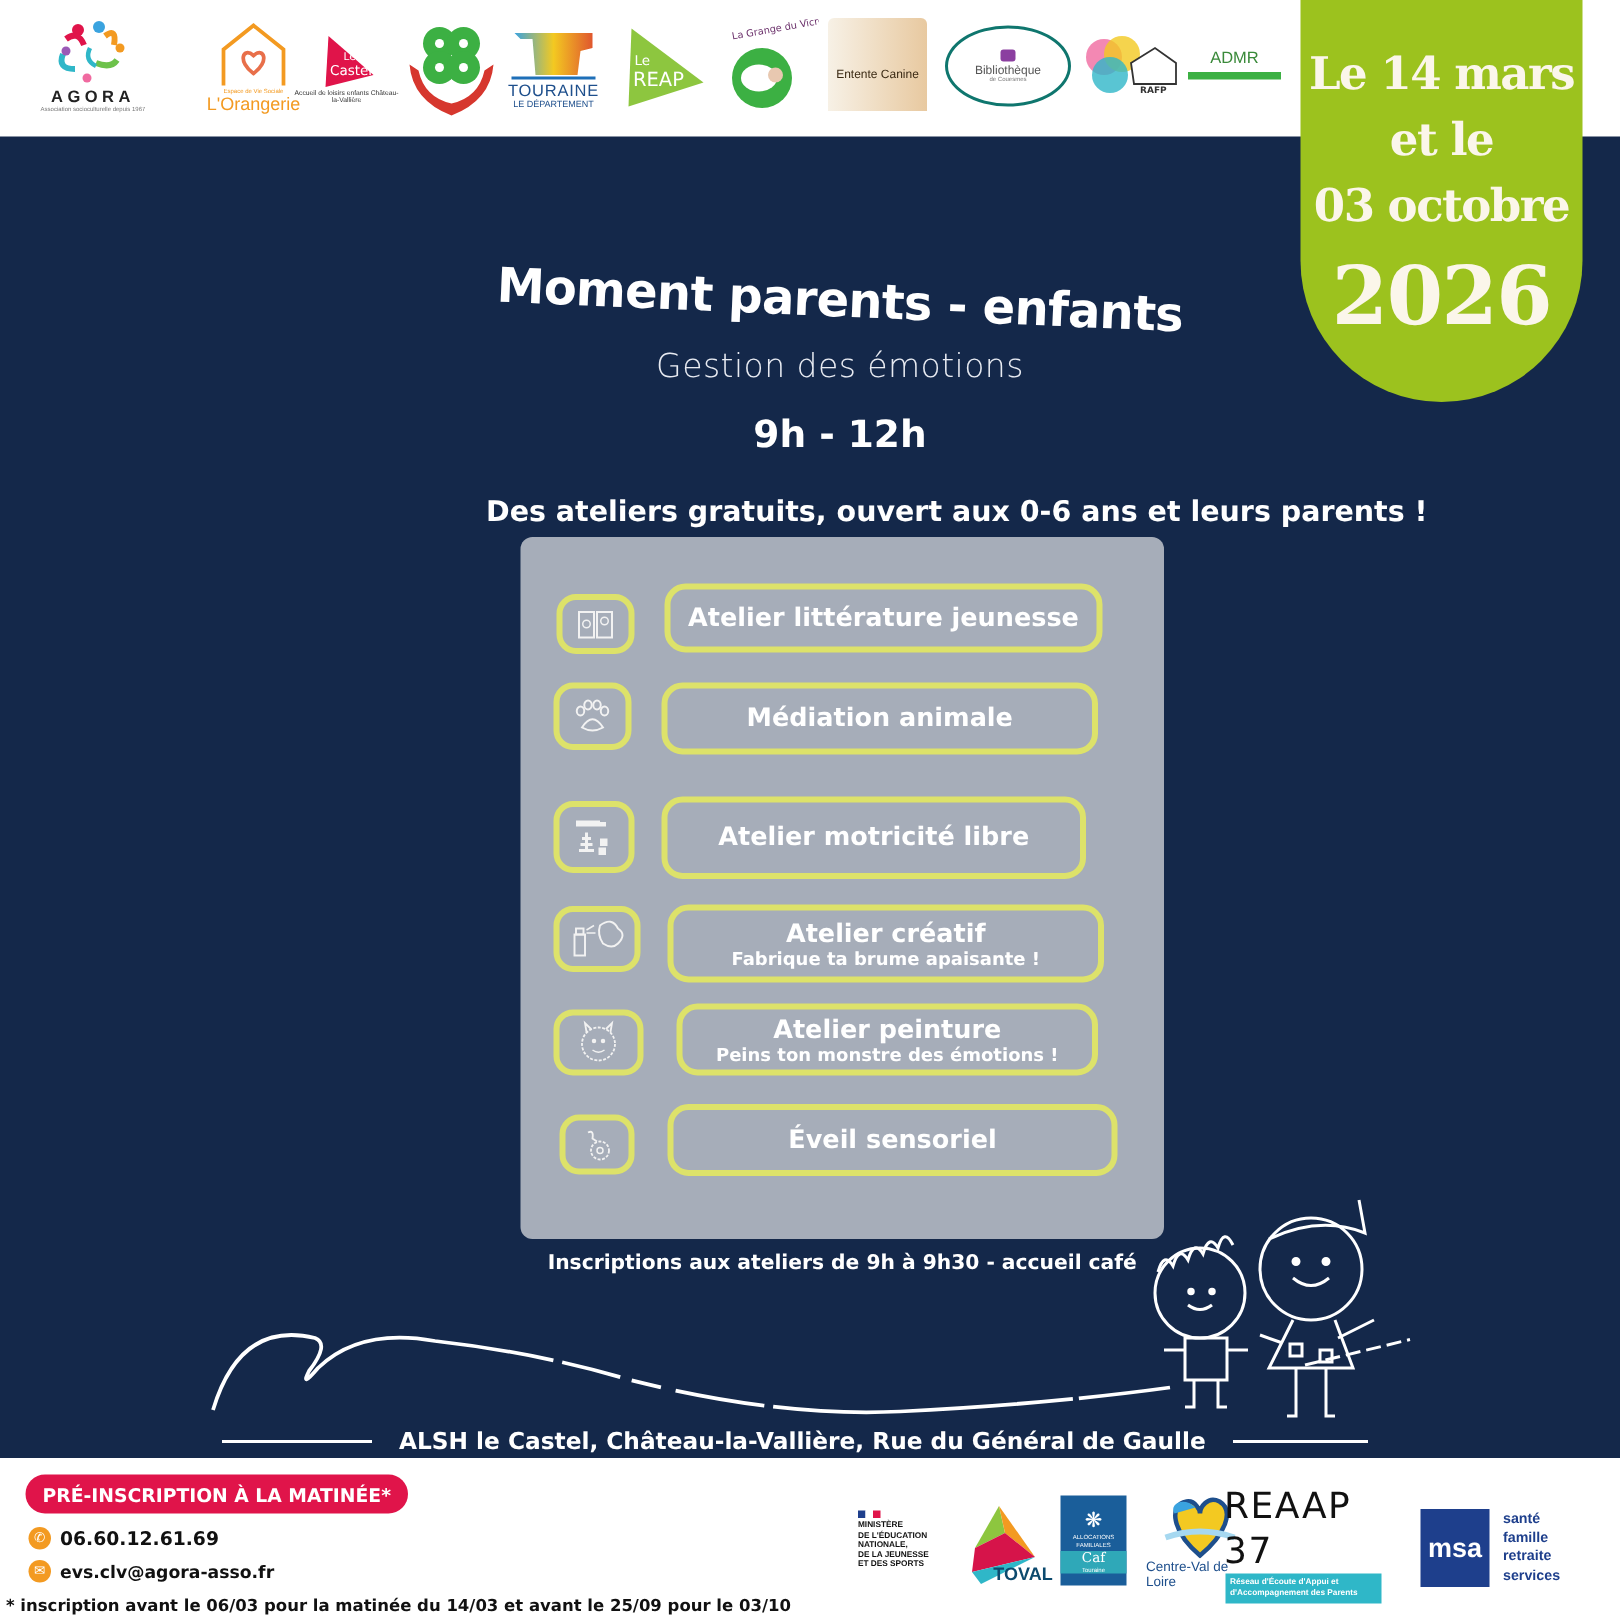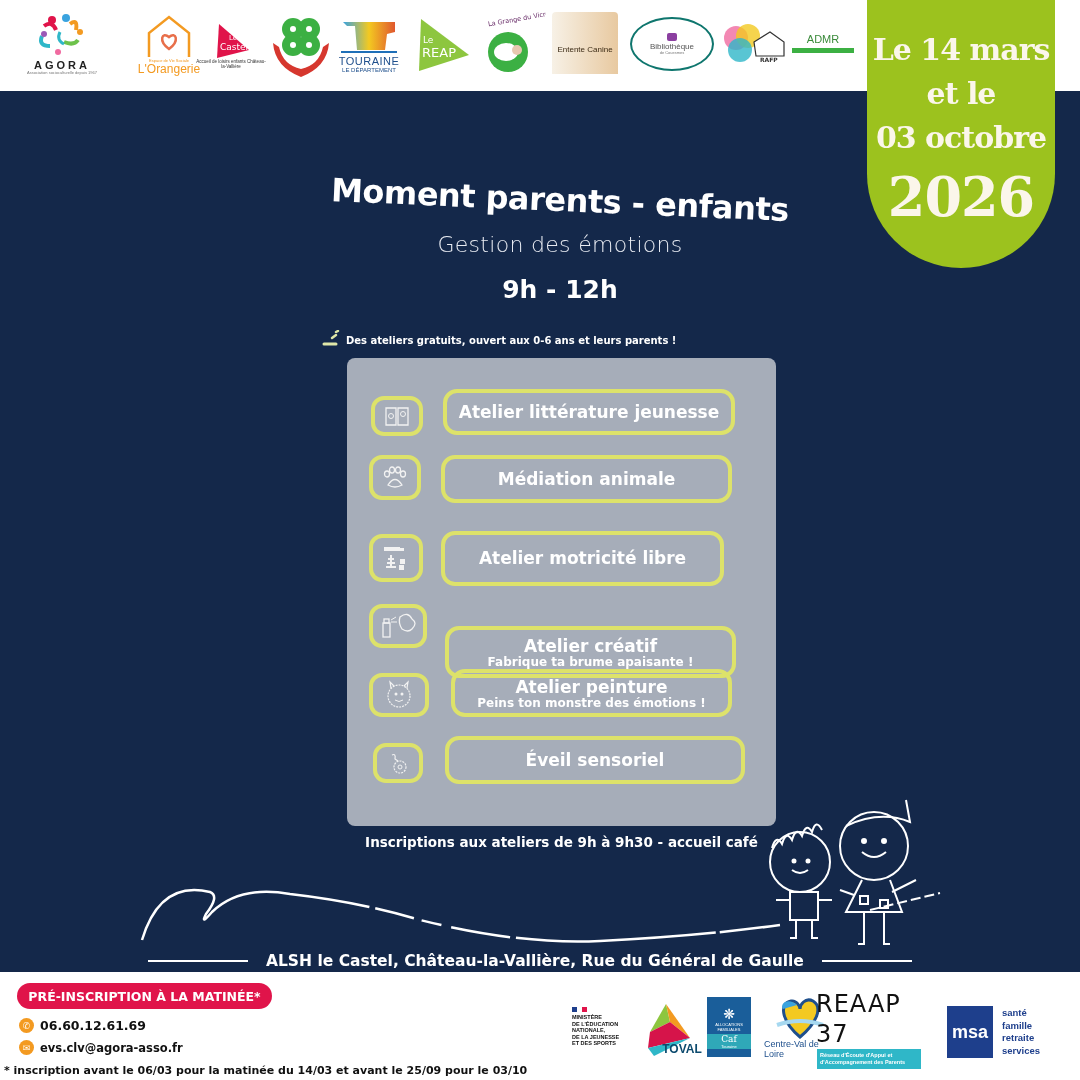--- a/index.html
+++ b/index.html
@@ -23,21 +23,21 @@
   .date-ribbon .year { font-size: 54px; line-height: 70px; margin-top: 2px; letter-spacing: -1px; }
 
   .title { position: absolute; left: 320px; top: 181px; width: 480px; text-align: center; color: #ffffff;
     font-family: "DejaVu Sans", sans-serif; font-weight: 700; font-size: 32px; transform: rotate(2.5deg); letter-spacing: -0.5px; }
   .subtitle { position: absolute; left: 320px; top: 232px; width: 480px; text-align: center; color: #e8ebf2;
     font-family: "DejaVu Sans", sans-serif; font-weight: 300; font-size: 22px; letter-spacing: 0.3px; }
   .hours { position: absolute; left: 320px; top: 275px; width: 480px; text-align: center; color: #ffffff;
     font-family: "DejaVu Sans", sans-serif; font-weight: 700; font-size: 25px; }
 
   .intro { position: absolute; left: 322px; top: 330px; width: 470px; display: flex; align-items: flex-end; color: #ffffff;
-    font-family: "DejaVu Sans", sans-serif; font-weight: 700; font-size: 10px; white-space: nowrap; }
+    font-family: "DejaVu Sans", sans-serif; font-weight: 700; font-size: 19px; white-space: nowrap; }
   .intro .spark { width: 22px; height: 16px; margin-right: 2px; position: relative; }
 
   
   .panel { position: absolute; left: 347px; top: 358px; width: 429px; height: 468px; background: #a6adb9; border-radius: 8px; }
   .ws-icon { position: absolute; border: 4px solid #dde26a; border-radius: 13px; display: flex; align-items: center; justify-content: center; }
   .ws-pill { position: absolute; border: 4px solid #dde26a; border-radius: 14px; display: flex; flex-direction: column; align-items: center; justify-content: center; color: #ffffff; font-family: "DejaVu Sans", sans-serif; }
   .ws-pill .t { font-weight: 700; font-size: 17px; line-height: 19px; }
   .ws-pill .s { font-weight: 700; font-size: 12px; line-height: 12px; }
 
   .inscr { position: absolute; left: 347px; top: 834px; width: 429px; text-align: center; color: #ffffff;
@@ -235,21 +235,21 @@
 </div>
 
 <div class="ws-icon" style="left:369px;top:604px;width:58px;height:44px;">
   <svg width="40" height="30" viewBox="0 0 40 30">
     <rect x="5" y="12" width="7" height="14" fill="none" stroke="#f2f2f2" stroke-width="1.3"></rect>
     <rect x="6" y="8" width="5" height="4" fill="none" stroke="#f2f2f2" stroke-width="1.3"></rect>
     <path d="M13 9 L18 6 M13 11 L19 11" stroke="#f2f2f2" stroke-width="1"></path>
     <path d="M22 6 Q30 0 34 8 Q40 12 34 18 Q30 22 24 18 Q20 12 22 6 Z" fill="none" stroke="#f2f2f2" stroke-width="1.3"></path>
   </svg>
 </div>
-<div class="ws-pill" style="left:445px;top:603px;width:291px;height:52px;margin-top:23px;">
+<div class="ws-pill" style="left:445px;top:603px;width:291px;height:52px;">
   <span class="t">Atelier créatif</span>
   <span class="s">Fabrique ta brume apaisante !</span>
 </div>
 
 <div class="ws-icon" style="left:369px;top:673px;width:60px;height:44px;">
   <svg width="34" height="30" viewBox="0 0 34 30">
     <circle cx="17" cy="16" r="11" fill="none" stroke="#f2f2f2" stroke-width="1.2" stroke-dasharray="2 1"></circle>
     <path d="M9 8 L8 2 L12 6 M25 8 L26 2 L22 6" fill="none" stroke="#f2f2f2" stroke-width="1.2"></path>
     <circle cx="14" cy="14" r="1.5" fill="#f2f2f2"></circle>
       <circle cx="20" cy="14" r="1.5" fill="#f2f2f2"></circle>

